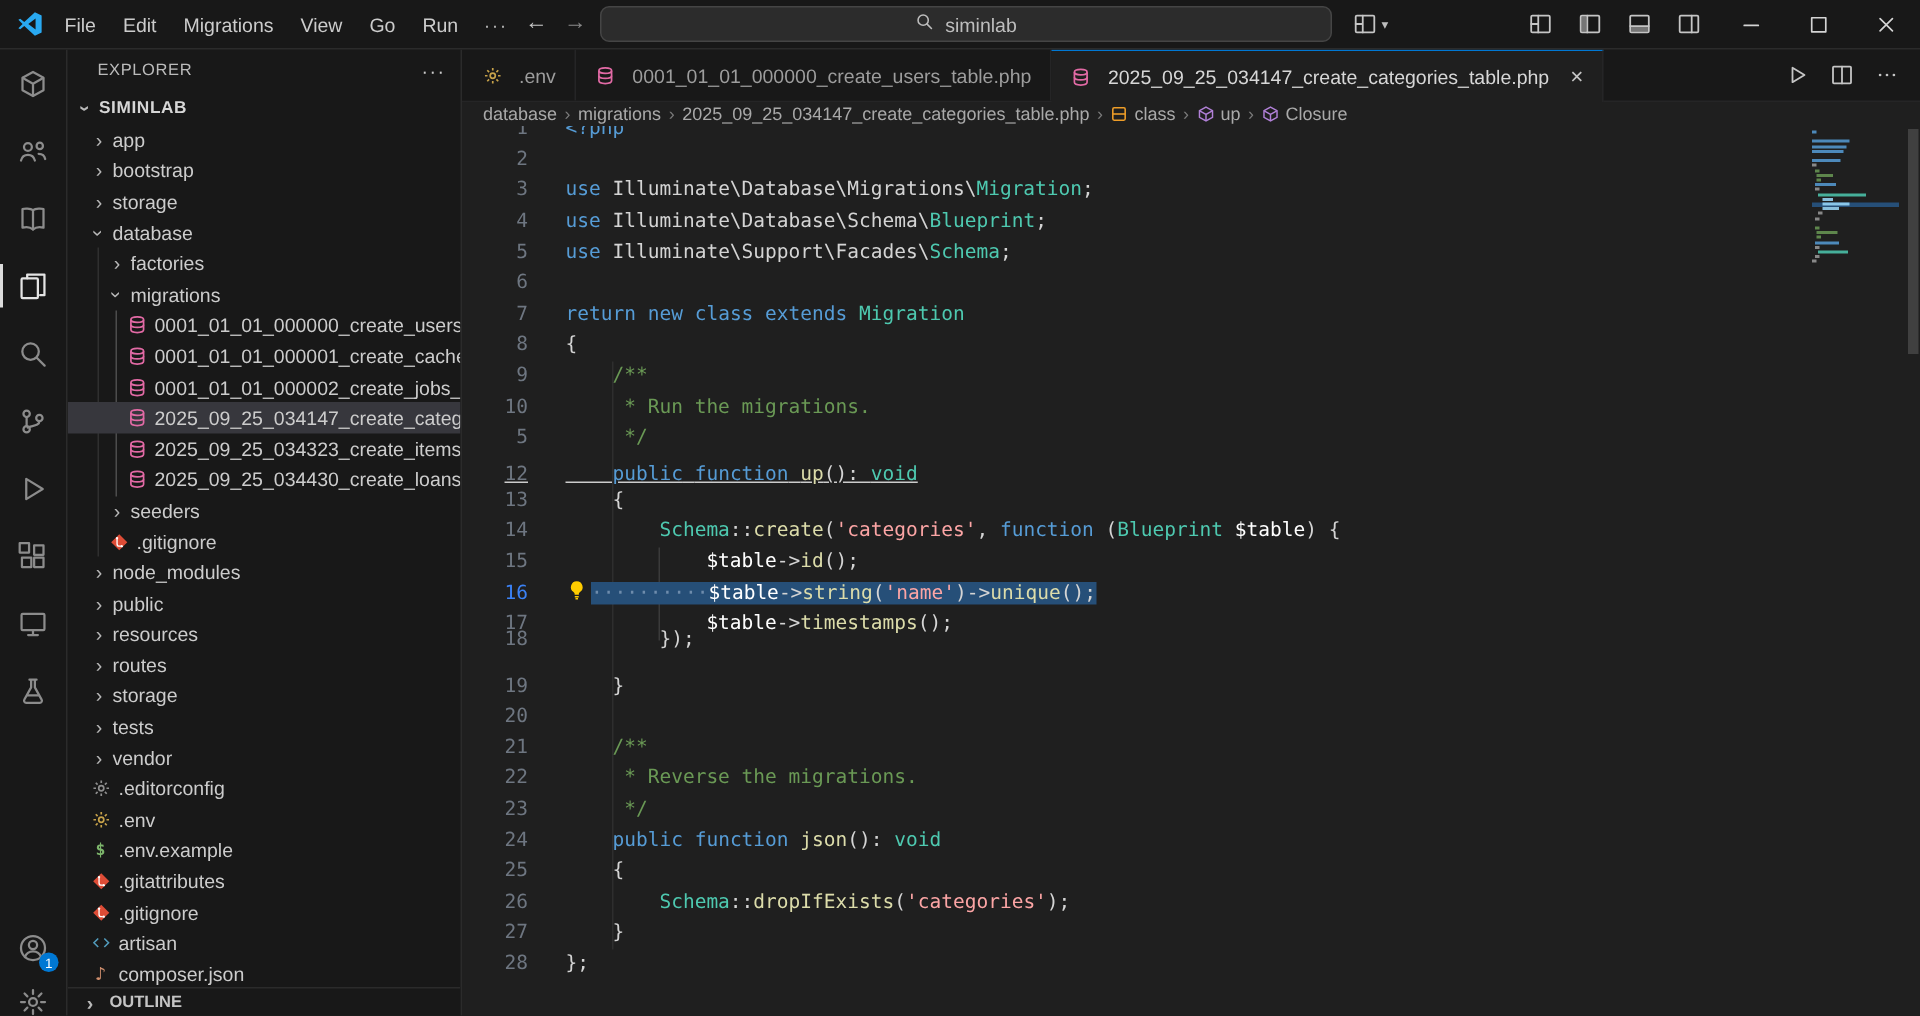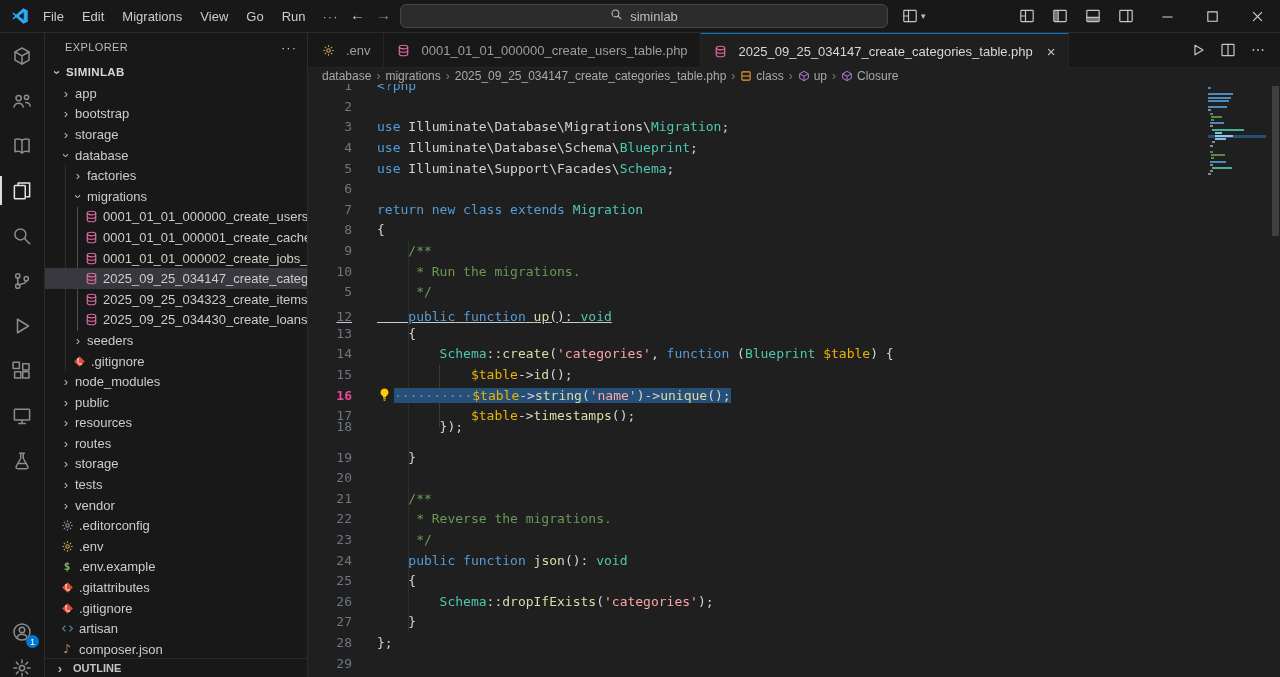--- a/index.html
+++ b/index.html
@@ -81,23 +81,23 @@
     display:flex; align-items:center; padding-left:14px; gap:5px; font-size:12px; color:#a9a9a9; }
   .bc-item { display:inline-flex; align-items:center; gap:4px; cursor:pointer; white-space:nowrap; }
   .bc-sep { color:#7a7a7a; font-size:12px; }
   .bc-icon { display:inline-flex; }
 
   #codearea { position:absolute; top:51px; left:0; right:0; bottom:0; overflow:hidden; background:#1f1f1f; }
   #codelines { position:absolute; inset:0; }
   .crow { position:absolute; left:0; right:0; height:20.64px; display:flex;
     font:13px "DejaVu Sans Mono","Liberation Mono",monospace; line-height:20.64px; white-space:pre; }
   .gut { width:44px; flex:none; text-align:right; color:#6e7681; cursor:pointer; }
-  .gut.cur { color:#ec4899;font-weight:bold; }
+  .gut.cur { color:#3b82f6; }
   .ccontent { padding-left:25px; }
-  .tk-k{color:#569cd6}.tk-t{color:#4ec9b0}.tk-f{color:#dcdcaa}.tk-v{color:#eab308}
+  .tk-k{color:#569cd6}.tk-t{color:#4ec9b0}.tk-f{color:#dcdcaa}.tk-v{color:#ffffff}
   .tk-s{color:#fca5a5}.tk-c{color:#6a9955}.tk-p{color:#d4d4d4}
   .sel { background:#264f78; }
   .dots { color:rgba(200,216,235,.45); }
   .bulb { display:inline-block; width:17px; }
   .cguide { position:absolute; width:1px; }
   #g1 { left:100px; top:157px; height:392px; background:#2e2e2e; }
   #g2 { left:131px; top:281px; height:62px; background:#3a3a3a; }
 
   #minimap { position:absolute; top:3px; right:14px; width:58px; height:130px; }
   .mm-bar { position:absolute; height:2px; opacity:.85; }
@@ -602,21 +602,20 @@
         <div class="crow" style="top: 363.52px;"><span class="gut">19</span><span class="ccontent"><span class="tk-p">    }</span></span></div>
         <div class="crow" style="top: 384.16px;"><span class="gut">20</span><span class="ccontent"></span></div>
         <div class="crow" style="top: 404.8px;"><span class="gut">21</span><span class="ccontent"><span class="tk-c">    /**</span></span></div>
         <div class="crow" style="top: 425.44px;"><span class="gut">22</span><span class="ccontent"><span class="tk-c">     * Reverse the migrations.</span></span></div>
         <div class="crow" style="top: 446.08px;"><span class="gut">23</span><span class="ccontent"><span class="tk-c">     */</span></span></div>
         <div class="crow" style="top: 466.72px;"><span class="gut">24</span><span class="ccontent"><span class="tk-k">    public</span><span class="tk-p"> </span><span class="tk-k">function</span><span class="tk-p"> </span><span class="tk-f">json</span><span class="tk-p">(): </span><span class="tk-t">void</span></span></div>
         <div class="crow" style="top: 487.36px;"><span class="gut">25</span><span class="ccontent"><span class="tk-p">    {</span></span></div>
         <div class="crow" style="top: 508px;"><span class="gut">26</span><span class="ccontent"><span class="tk-t">        Schema</span><span class="tk-p">::</span><span class="tk-f">dropIfExists</span><span class="tk-p">(</span><span class="tk-s">'categories'</span><span class="tk-p">);</span></span></div>
         <div class="crow" style="top: 528px;"><span class="gut">27</span><span class="ccontent"><span class="tk-p">    }</span></span></div>
         <div class="crow" style="top: 549.28px;"><span class="gut">28</span><span class="ccontent"><span class="tk-p">};</span></span></div>
-        <div class="crow" style="top: 569.92px;"><span class="gut">29</span><span class="ccontent"></span></div>
       </div>
     <div id="minimap">
         <div class="mm-bar" style="top: 0px; left: 0px; width: 3px; background: rgb(86, 156, 214);"></div>
         <div class="mm-bar" style="top: 6.4px; left: 0px; width: 24.75px; background: rgb(86, 156, 214);"></div>
         <div class="mm-bar" style="top: 9.6px; left: 0px; width: 22.55px; background: rgb(86, 156, 214);"></div>
         <div class="mm-bar" style="top: 12.8px; left: 0px; width: 20.9px; background: rgb(86, 156, 214);"></div>
         <div class="mm-bar" style="top: 19.2px; left: 0px; width: 18.7px; background: rgb(86, 156, 214);"></div>
         <div class="mm-bar" style="top: 22.4px; left: 0px; width: 3px; background: rgb(155, 155, 155);"></div>
         <div class="mm-bar" style="top: 25.6px; left: 2.2px; width: 3px; background: rgb(106, 153, 85);"></div>
         <div class="mm-bar" style="top: 28.8px; left: 2.75px; width: 11.55px; background: rgb(106, 153, 85);"></div>

